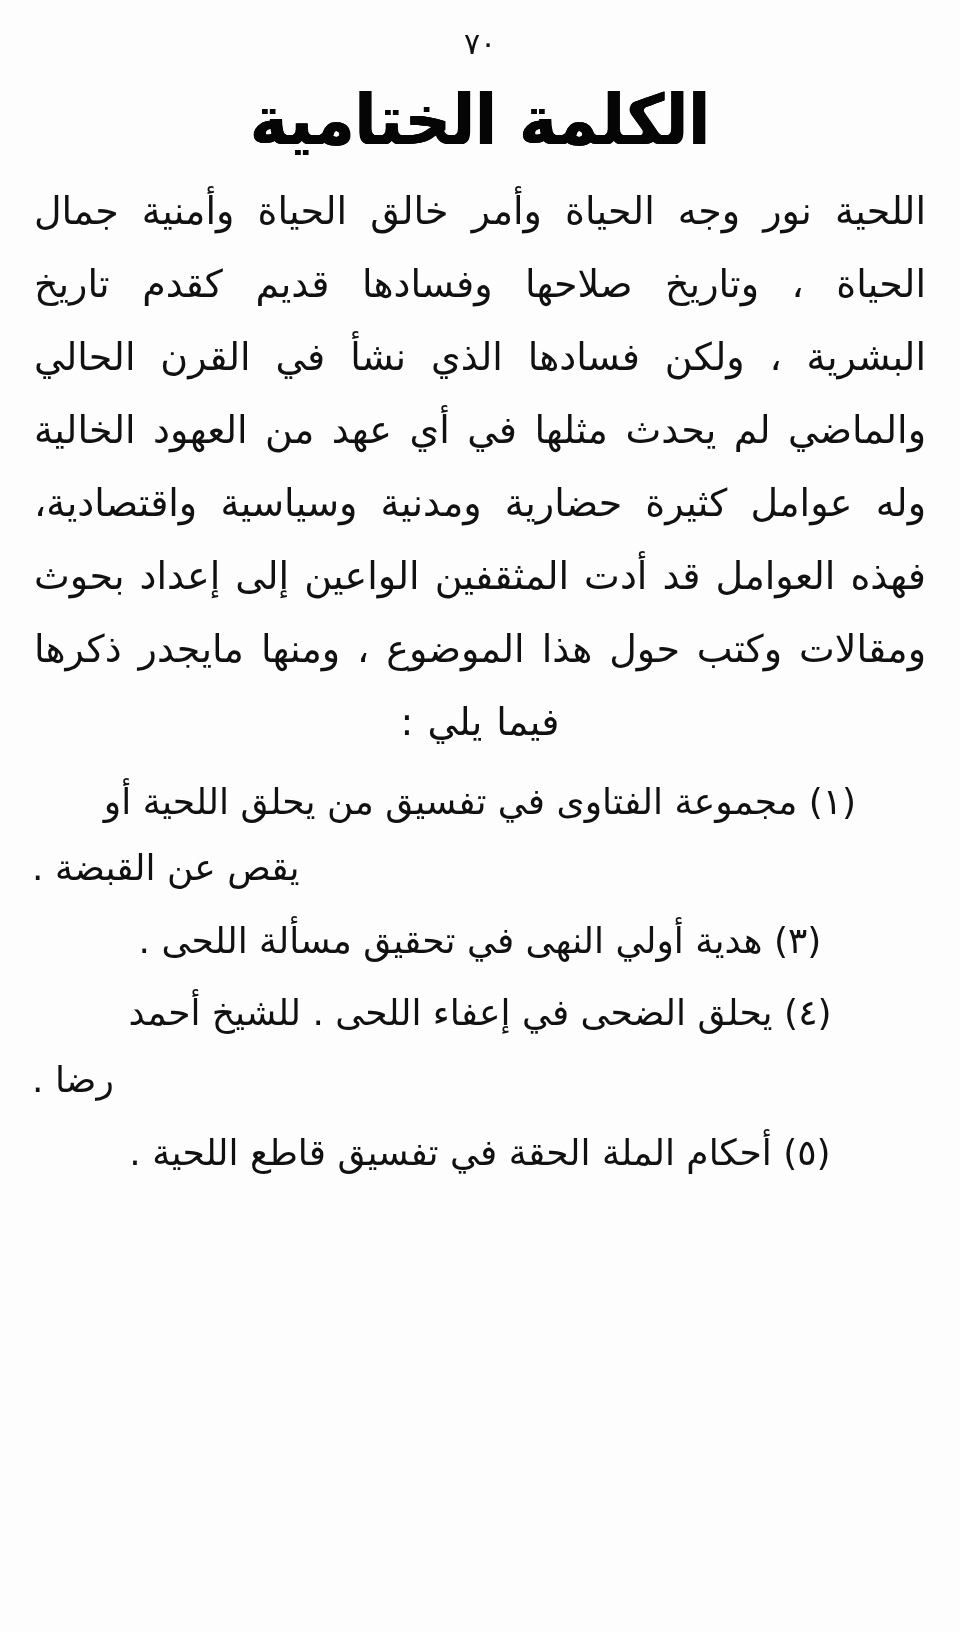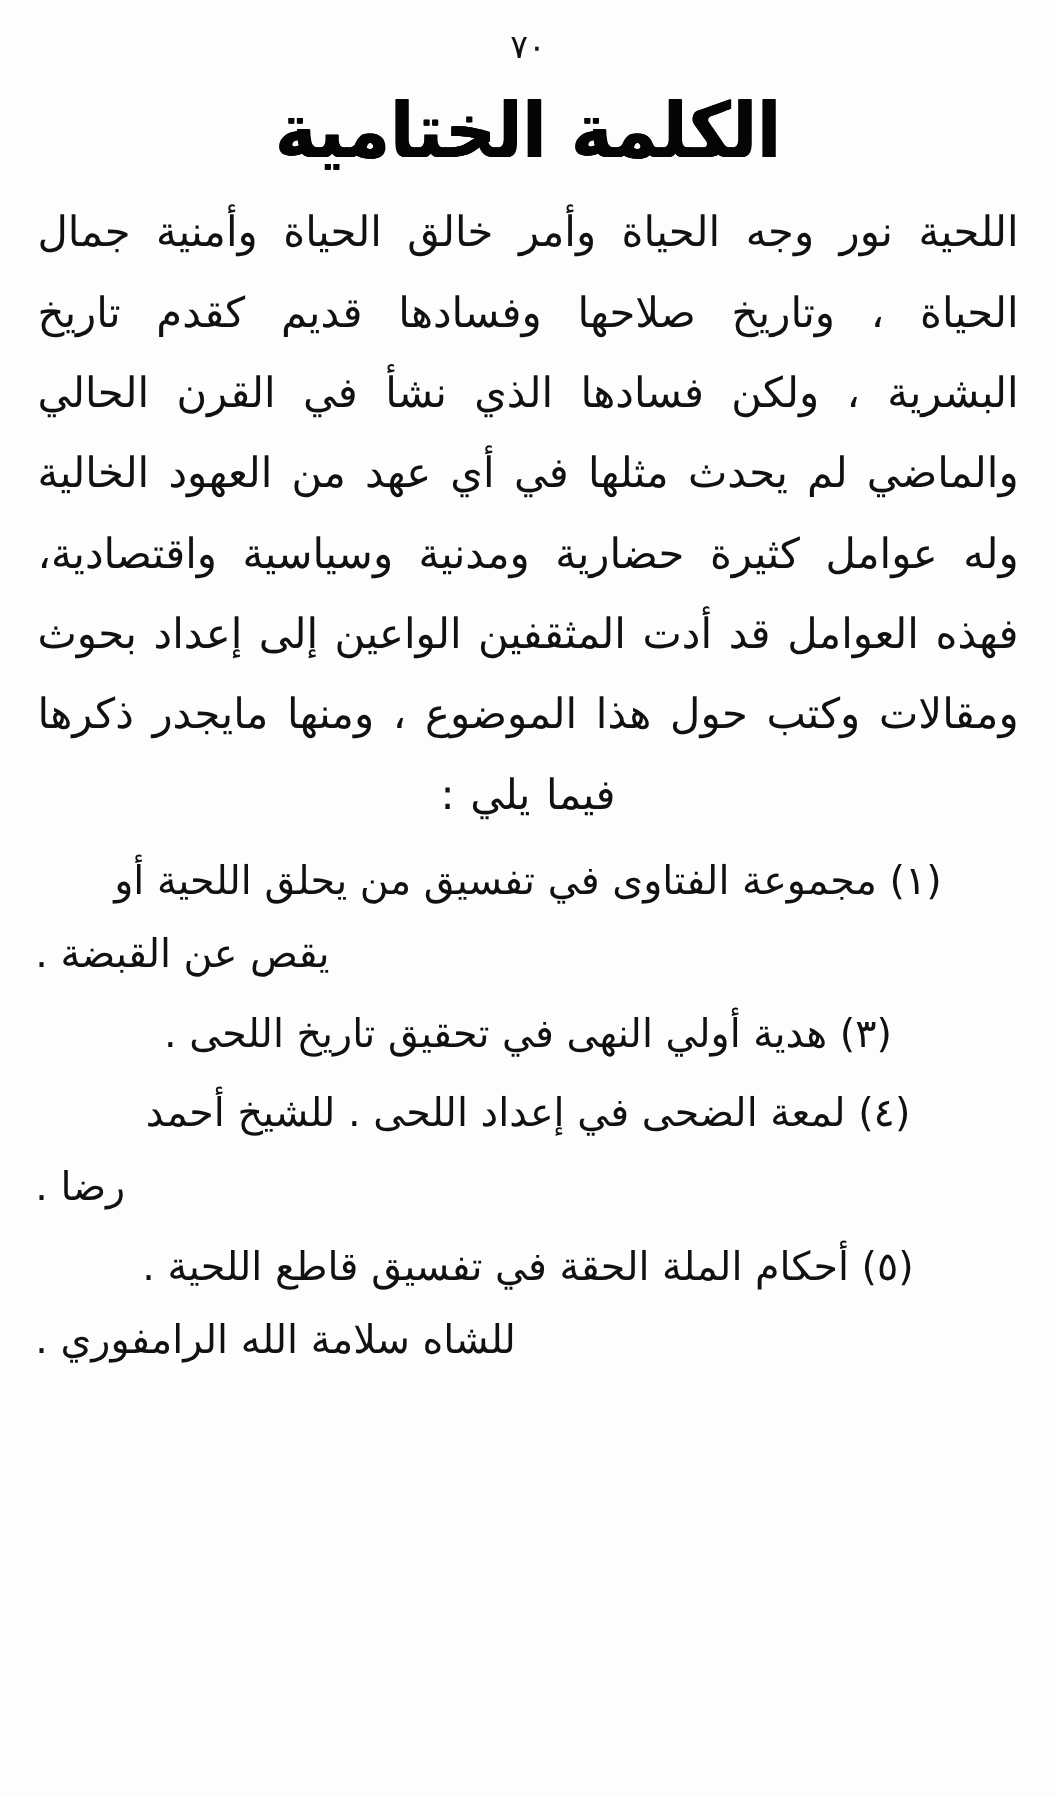--- a/index.html
+++ b/index.html
@@ -84,27 +84,26 @@
   <p class="body-text">اللحية نور  وجه الحياة وأمر خالق الحياة وأمنية جمال الحياة ، وتاريخ صلاحها وفسادها قديم كقدم تاريخ البشرية ، ولكن فسادها الذي نشأ في القرن الحالي والماضي لم يحدث مثلها في أي عهد من العهود الخالية وله عوامل كثيرة حضارية ومدنية وسياسية واقتصادية، فهذه العوامل قد أدت المثقفين الواعين إلى إعداد بحوث ومقالات وكتب حول هذا الموضوع ، ومنها مايجدر ذكرها فيما يلي :</p>
 
   <ul class="list">
     <li>
       <span class="num">(١)</span>
       <span>مجموعة الفتاوى في تفسيق من يحلق اللحية  أو</span>
       <span class="item-line2">يقص عن القبضة .</span>
     </li>
     <li>
       <span class="num">(٣)</span>
-      <span>هدية أولي النهى في تحقيق تاريخ اللحى .</span>
+      <span>هدية أولي النهى في تحقيق مسألة اللحى .</span>
     </li>
     <li>
       <span class="num">(٤)</span>
-      <span>لمعة الضحى في إعداد اللحى . للشيخ أحمد</span>
+      <span>يحلق الضحى في إعفاء اللحى . للشيخ أحمد</span>
       <span class="item-line2">رضا .</span>
     </li>
     <li>
       <span class="num">(٥)</span>
       <span>أحكام الملة الحقة في تفسيق قاطع اللحية .</span>
-      <span class="item-line2">للشاه سلامة الله الرامفوري .</span>
     </li>
   </ul>
 
 </div>
 
 </body></html>

